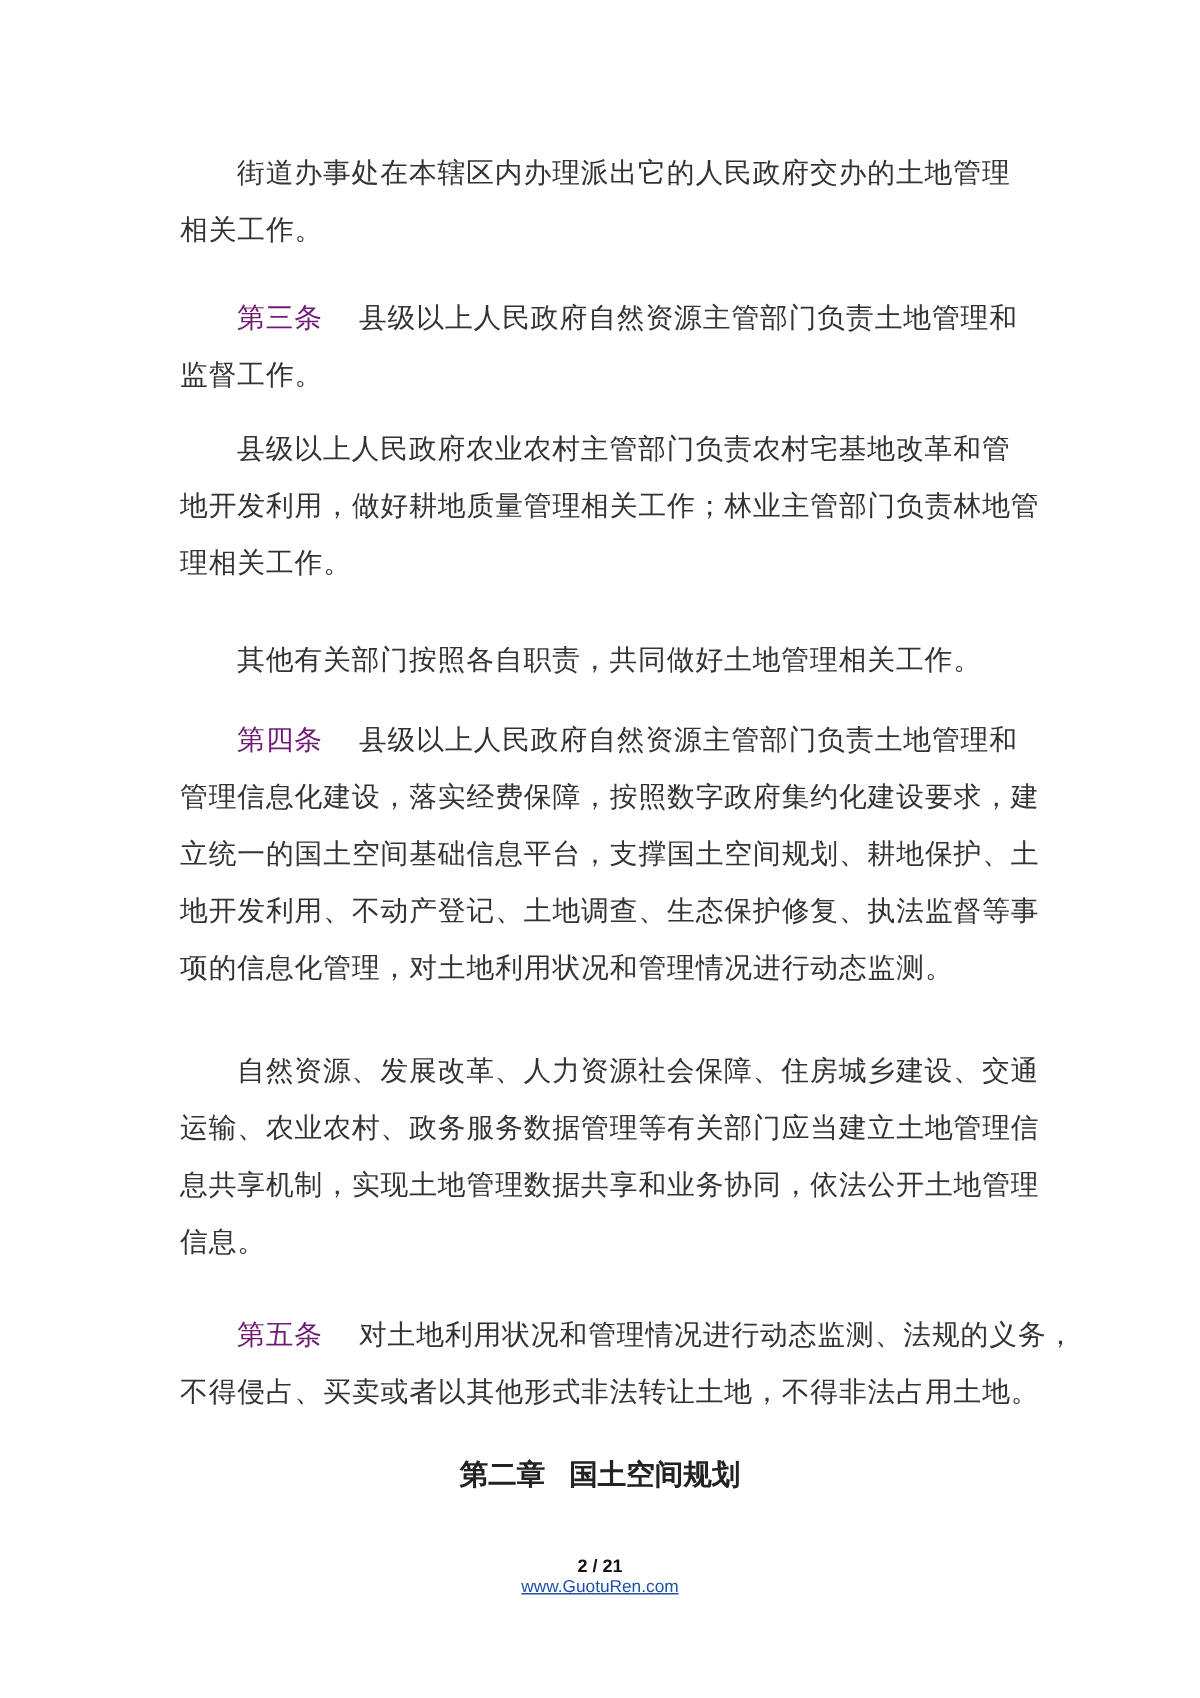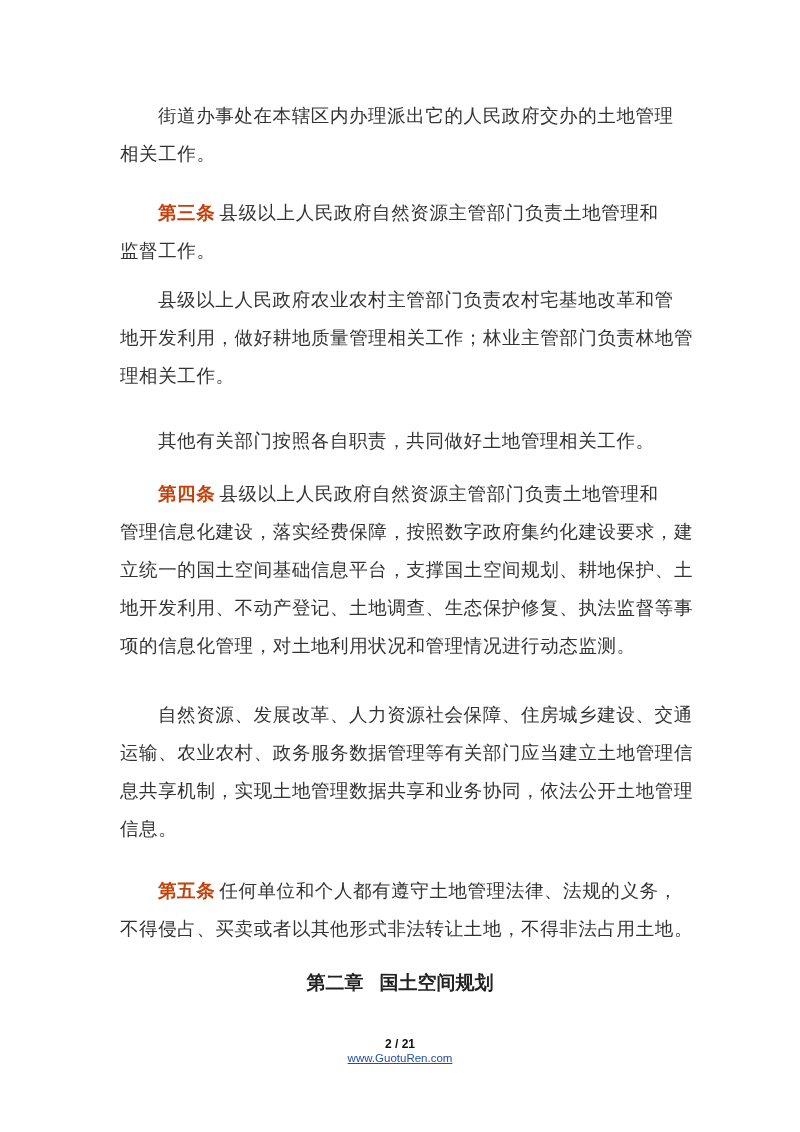--- a/index.html
+++ b/index.html
@@ -3,21 +3,21 @@
 <meta charset="utf-8">
 <style>
   html, body { margin:0; padding:0; background:#ffffff; }
   body { width:800px; height:1132px; position:relative; overflow:hidden;
          font-family: "DejaVu Serif", "Liberation Serif", serif; color:#333333; }
   .page { position:absolute; left:0; top:0; width:800px; height:1132px; }
   .para { position:absolute; left:120px; width:560px; font-size:18.5px;
           line-height:38px; letter-spacing:0.6px; text-align:justify; }
   .para .line { display:block; white-space:nowrap; height:38px; }
   .indent { padding-left:38px; }
-  .art { font-family: "DejaVu Sans", "Liberation Sans", sans-serif; font-weight:bold; color:#c2410c; margin-right:4px; }
+  .art { font-family: "DejaVu Sans", "Liberation Sans", sans-serif; font-weight:normal; color:#701a75; margin-right:24px; }
   .chapter { position:absolute; left:0; width:800px; text-align:center; top:970px;
              font-family: "DejaVu Sans", "Liberation Sans", sans-serif; font-weight:bold;
              font-size:19px; color:#222; }
   .chapter span + span { margin-left:16px;text-align:center; }
   .footer { position:absolute; left:0; width:800px; text-align:center; top:1037px;
             font-family: "Liberation Sans", "DejaVu Sans", sans-serif; }
   .pagenum { font-size:12px; font-weight:bold; color:#111; display:block; line-height:14px; }
   .site { font-size:11.5px; color:#1f4fa8; text-decoration:underline; display:block; line-height:15px; }
 </style>
 </head>
@@ -54,21 +54,21 @@
   </div>
 
   <div class="para" style="top:696px">
     <span class="line indent">自然资源、发展改革、人力资源社会保障、住房城乡建设、交通</span>
     <span class="line">运输、农业农村、政务服务数据管理等有关部门应当建立土地管理信</span>
     <span class="line">息共享机制，实现土地管理数据共享和业务协同，依法公开土地管理</span>
     <span class="line">信息。</span>
   </div>
 
   <div class="para" style="top:872px">
-    <span class="line indent"><span class="art">第五条</span><span>任何单位和个人都有遵守土地管理法律、法规的义务，</span></span>
+    <span class="line indent"><span class="art">第五条</span><span>对土地利用状况和管理情况进行动态监测、法规的义务，</span></span>
     <span class="line">不得侵占、买卖或者以其他形式非法转让土地，不得非法占用土地。</span>
   </div>
 
   <div class="chapter">
     <span>第二章</span><span>国土空间规划</span>
   </div>
 
   <div class="footer">
     <span class="pagenum">2 / 21</span>
     <a class="site">www.GuotuRen.com</a>

